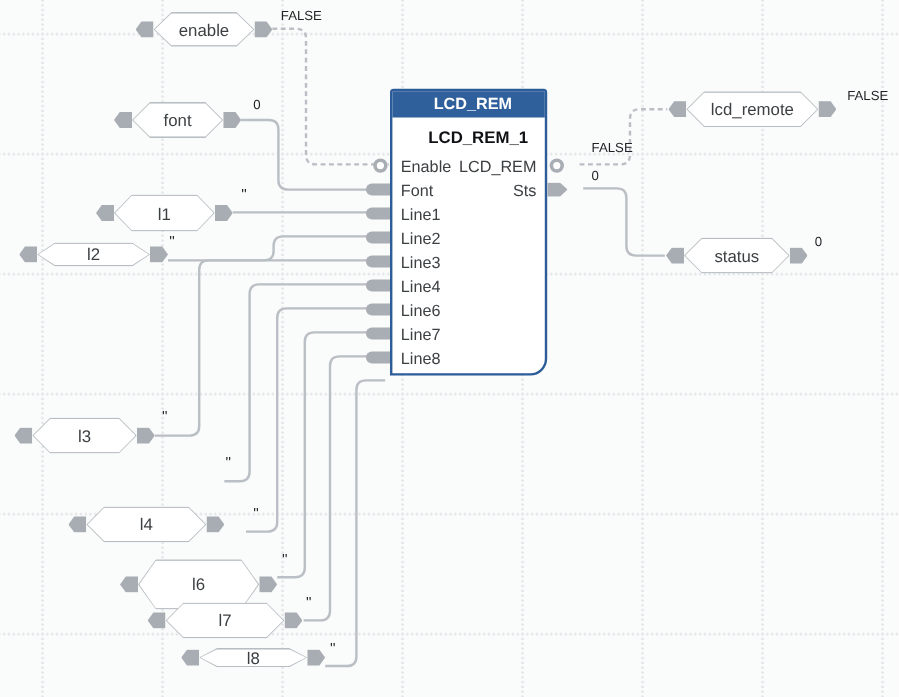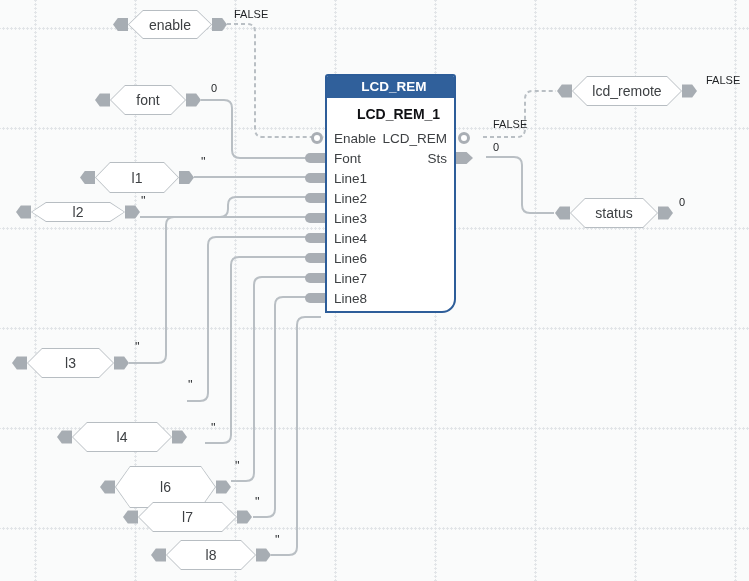--- a/index.html
+++ b/index.html
@@ -134,21 +134,21 @@
     <span class="conn conn-r"></span>
   </div>
   <div class="tag" style="left:138px;top:502px;width:99px;height:30px;">
     <span class="conn conn-l"></span>
     <span class="hex">
         <i class="hex-fill"></i>
         <span class="tag-label">l7</span>
       </span>
     <span class="conn conn-r"></span>
   </div>
-  <div class="tag" style="left:166px;top:540px;width:90px;height:30px;">
+  <div class="tag" style="left:166px;top:540px;width:90px;height:16px;">
     <span class="conn conn-l"></span>
     <span class="hex">
         <i class="hex-fill"></i>
         <span class="tag-label">l8</span>
       </span>
     <span class="conn conn-r"></span>
   </div>
 
   <div class="tag" style="left:570px;top:198px;width:88px;height:30px;">
     <span class="conn conn-l"></span>

